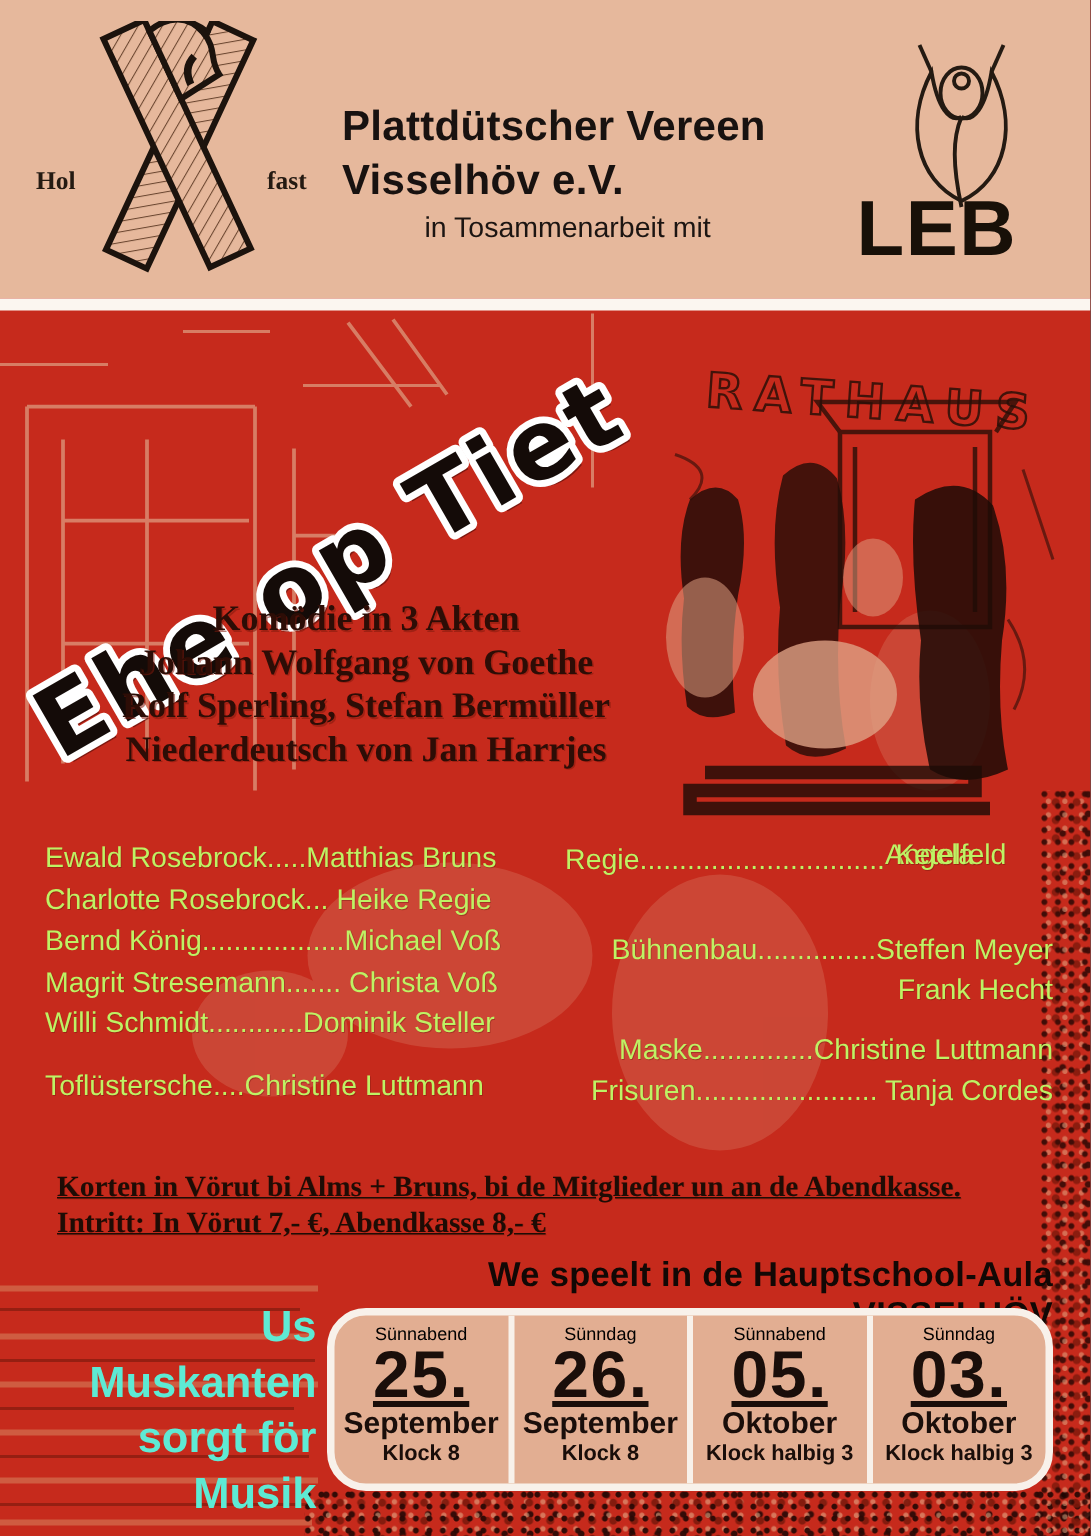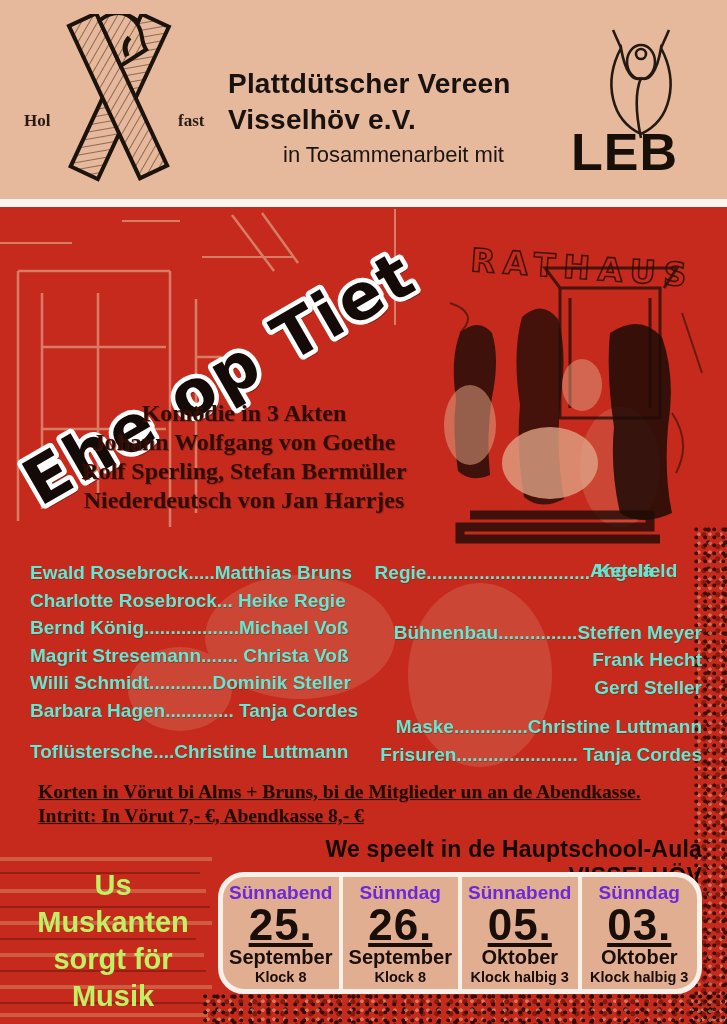--- a/index.html
+++ b/index.html
@@ -5,66 +5,66 @@
   html,body{margin:0;padding:0;background:#555;}
   .poster{position:relative;width:727px;height:1024px;overflow:hidden;
           background:var(--red_bg,#c62a1c);font-family:"Liberation Sans",sans-serif;}
   
   .header{position:absolute;left:0;top:0;width:727px;height:199px;
           background:var(--header_bg,#e6b89c);}
   .divider{position:absolute;left:0;top:199px;width:727px;height:8px;background:#fbf6f0;}
   .holfast{position:absolute;left:18px;top:14px;}
   .org{position:absolute;left:228px;top:48px;width:330px;
        font-weight:bold;font-size:28px;line-height:36px;color:#181210;letter-spacing:.2px;margin-top:18px;}
-  .coop{position:absolute;left:283px;top:142px;font-size:22px;color:#1c1512;}
+  .coop{position:absolute;left:283px;top:142px;font-size:19px;color:#1c1512;}
   .leb{position:absolute;left:563px;top:20px;}
   
   .red-body{position:absolute;left:0;top:207px;width:727px;height:817px;}
   .bgsvg{position:absolute;left:0;top:0;width:727px;height:817px;}
   .mottle{position:absolute;
     background-image:
      radial-gradient(circle at 25% 30%, rgba(42,9,5,.95) 0 1.6px, transparent 2.3px),
      radial-gradient(circle at 70% 65%, rgba(128,26,13,.95) 0 2.2px, transparent 3px),
      radial-gradient(circle at 45% 80%, rgba(226,168,132,.6) 0 1.5px, transparent 2.1px),
      radial-gradient(circle at 85% 20%, rgba(28,6,4,.85) 0 1.8px, transparent 2.6px);
     background-size:9px 8px,14px 12px,11px 9px,17px 13px;}
   .mottle.bottom{left:203px;top:787px;width:524px;height:30px;}
   .mottle.rightedge{left:694px;top:320px;width:33px;height:497px;opacity:.9;}
   .title-svg{position:absolute;left:0;top:0;width:500px;height:420px;}
   .title-svg text{font-family:"DejaVu Sans",sans-serif;font-weight:bold;font-size:64px;letter-spacing:3px;}
   .t-shadow{fill:rgba(70,10,5,.55);}
   .t-main{fill:#140b08;stroke:#ffffff;stroke-width:9px;paint-order:stroke;stroke-linejoin:round;}
   .subtitle{position:absolute;left:18px;top:192px;width:452px;text-align:center;
      font-family:"Liberation Serif",serif;font-weight:bold;font-size:24px;line-height:29px;
      color:var(--dark_serif,#2d0d06);text-shadow:1px 1px 0 rgba(130,25,12,.55);}
-  .cast{font-size:19px;line-height:27.5px;color:#5eead4;font-weight:bold;
+  .cast{font-size:19px;line-height:27.5px;color:#bef264;font-weight:normal;
         text-shadow:.5px .5px 0 rgba(90,20,10,.35);}
   .cast-left{position:absolute;left:30px;top:352px;width:345px;}
   .cast-left .gap{margin-top:14px;}
   .cast-right{position:absolute;left:372px;top:352px;width:330px;text-align:right;}
   .cast-right .g1{margin-top:32px;}
   .cast-right .g2{margin-top:12px;}
   .overlap-wrap{position:relative;display:inline-block;width:112px;height:20px;vertical-align:baseline;}
   .overlap-wrap span{position:absolute;top:-2px;white-space:nowrap;}
   .ov-a{left:0;}
   .ov-b{left:7px;}
   .tickets{position:absolute;left:38px;top:573px;width:680px;
      font-family:"Liberation Serif",serif;font-weight:bold;font-size:19.5px;line-height:24px;
      color:#1e0c05;text-shadow:.5px .5px 0 rgba(120,25,10,.4);text-decoration:underline;}
   .venue{position:absolute;left:190px;top:629px;width:512px;text-align:right;
      font-weight:bold;font-size:23px;color:#120805;letter-spacing:.2px;}
-  .music{position:absolute;left:15px;top:660px;width:196px;text-align:center;
-     font-weight:bold;font-size:29px;line-height:37px;color:#bef264;}
+  .music{position:absolute;left:15px;top:660px;width:196px;text-align:right;
+     font-weight:bold;font-size:29px;line-height:37px;color:#5eead4;}
   
   .shows{position:absolute;left:218px;top:665px;width:484px;height:122px;
      background:var(--box_bg,#e2ae92);border:5px solid var(--box_border,#f8f1ea);
      border-radius:26px;box-sizing:border-box;display:flex;overflow:hidden;}
   .show-cell{flex:1 1 0;text-align:center;padding-top:5px;color:#1a0e0a;}
   .show-cell + .show-cell{border-left:4px solid var(--box_border,#f8f1ea);}
-  .show-day{font-weight:bold;font-size:19px;color:#6d28d9;}
+  .show-day{font-weight:normal;font-size:12px;color:#000000;}
   .show-date{font-weight:bold;font-size:44px;line-height:42px;letter-spacing:1px;text-decoration:underline;}
   .show-month{font-weight:bold;font-size:20px;line-height:22px;}
   .show-time{font-weight:bold;font-size:14.5px;line-height:18px;}
 </style>
 </head>
 <body>
 
 <div class="poster">
 
   <header class="header">
@@ -176,30 +176,28 @@
       <div>Rolf Sperling, Stefan Bermüller</div>
       <div>Niederdeutsch von Jan Harrjes</div>
     </div>
 
     <div class="cast cast-left">
       <div>Ewald Rosebrock.....Matthias Bruns</div>
       <div>Charlotte Rosebrock... Heike Regie</div>
       <div>Bernd König..................Michael Voß</div>
       <div>Magrit Stresemann....... Christa Voß</div>
       <div>Willi Schmidt............Dominik Steller</div>
-      <div>Barbara Hagen............. Tanja Cordes</div>
       <div class="gap">Toflüstersche....Christine Luttmann</div>
     </div>
 
     <div class="cast cast-right">
       <div><span>Regie...............................</span><span class="overlap-wrap"><span class="ov-a">Angela</span><span class="ov-b">Ketelfeld</span></span>
       </div>
       <div class="g1">Bühnenbau...............Steffen Meyer</div>
       <div>Frank Hecht</div>
-      <div>Gerd Steller</div>
       <div class="g2">Maske..............Christine Luttmann</div>
       <div>Frisuren....................... Tanja Cordes</div>
     </div>
 
     <div class="tickets">
       <div>Korten in Vörut bi Alms + Bruns, bi de Mitglieder un an de Abendkasse.</div>
       <div>Intritt: In Vörut 7,- €, Abendkasse 8,- €</div>
     </div>
 
     <div class="venue">We speelt in de Hauptschool-Aula VISSELHÖV</div>

